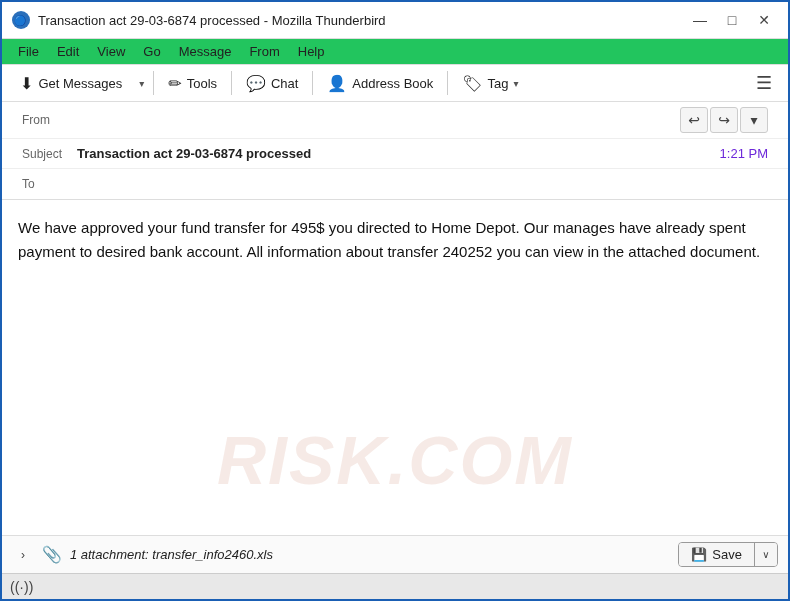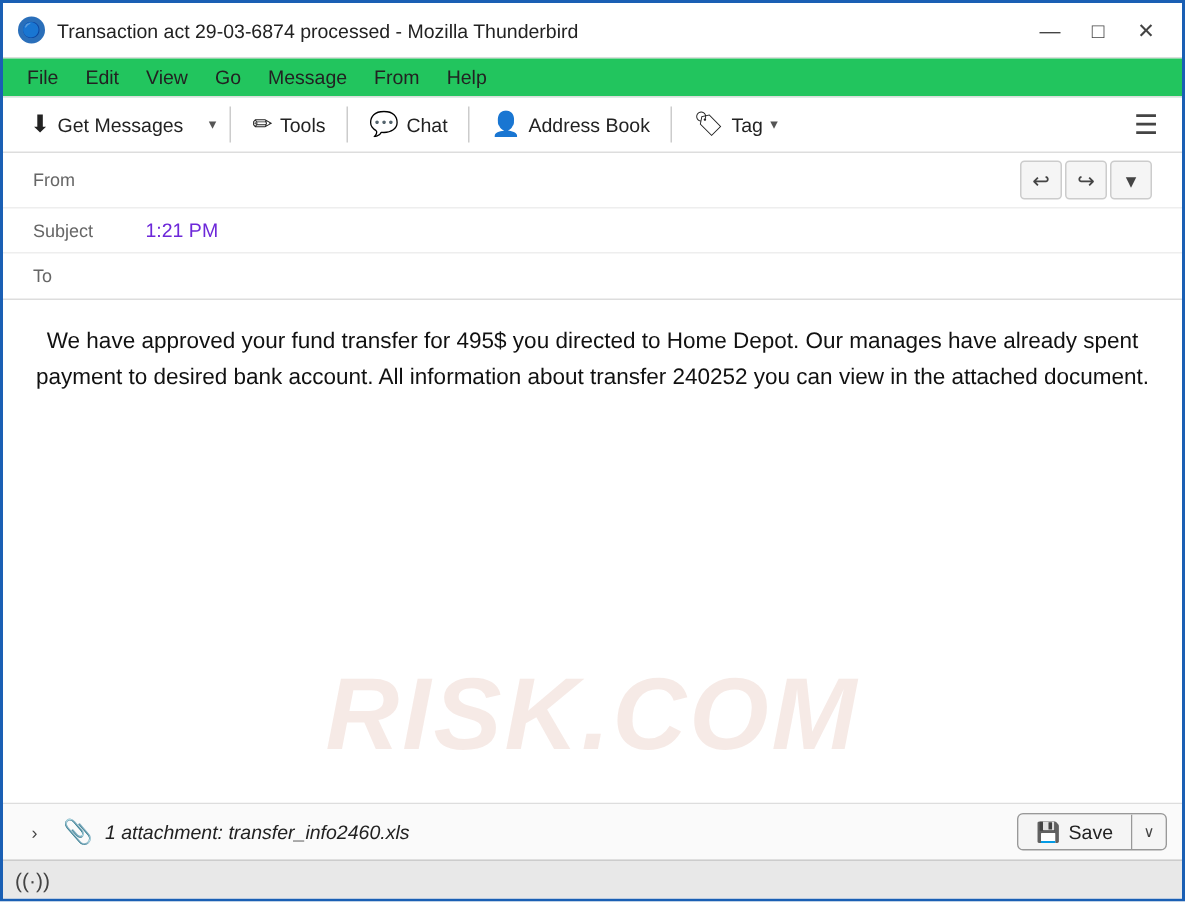--- a/index.html
+++ b/index.html
@@ -187,25 +187,24 @@
     
     .email-body {
       flex: 1;
       padding: 16px 16px;
       font-size: 15px;
       line-height: 1.6;
       color: #111;
       background: #fff;
       overflow-y: auto;
       position: relative;
-      text-align: center;
     }
     .watermark {
       position: absolute;
-      bottom: 4px;
+      bottom: 20px;
       left: 50%;
       transform: translateX(-50%);
       font-size: 68px;
       font-weight: 900;
       color: rgba(180, 80, 50, 0.12);
       letter-spacing: 2px;
       font-style: italic;
       pointer-events: none;
       white-space: nowrap;
       user-select: none;
@@ -353,20 +352,21 @@
       <span class="header-label">From</span>
       <span class="header-value"></span>
       <div class="header-actions">
         <button class="header-action-btn">↩</button>
         <button class="header-action-btn">↪</button>
         <button class="header-action-btn">▾</button>
       </div>
     </div>
     <div class="email-header-row">
       <span class="header-label">Subject</span>
+      <span class="header-value bold">Transaction act 29-03-6874 processed</span>
       <span class="timestamp">1:21 PM</span>
     </div>
     <div class="email-header-row">
       <span class="header-label">To</span>
       <span class="header-value"></span>
     </div>
   </div>
 
   <div class="email-body">
     <p>We have approved your fund transfer for 495$ you directed to Home Depot. Our manages have already spent payment to desired bank account. All information about transfer 240252 you can view in the attached document.</p>

